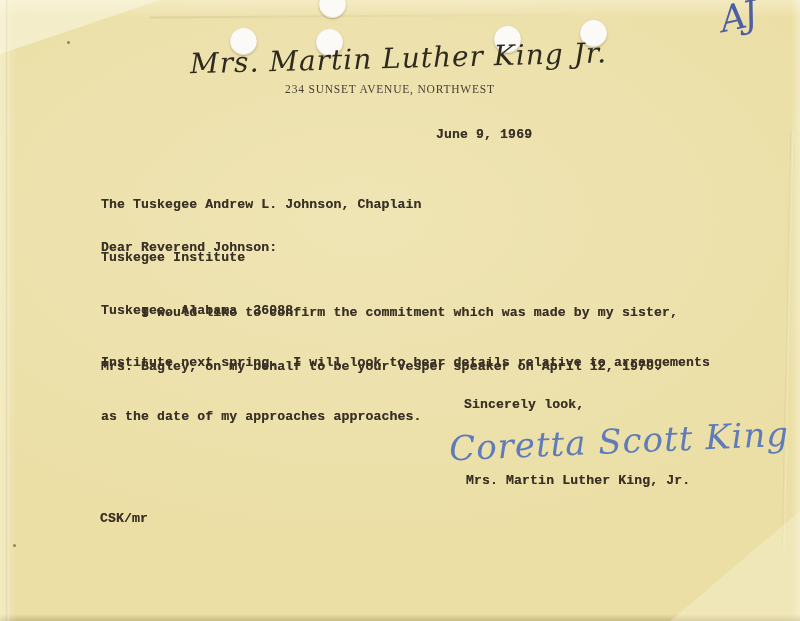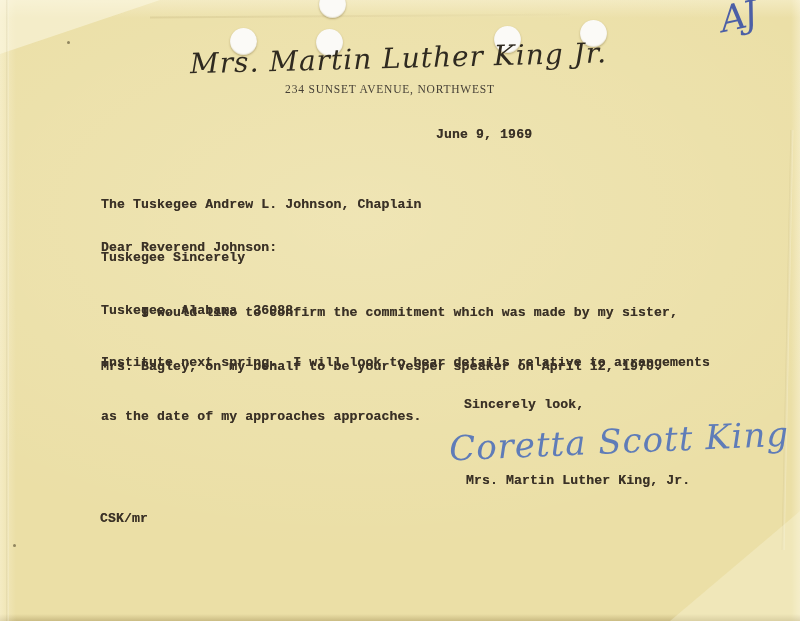--- a/index.html
+++ b/index.html
@@ -127,21 +127,21 @@
 
   <div class="lh-name">Mrs. Martin Luther King Jr.</div>
   <div class="lh-addr">
     <div>234 SUNSET AVENUE, NORTHWEST</div>
   </div>
 
   <div class="type date">June 9, 1969</div>
 
   <div class="type recipient">
     <div>The Tuskegee Andrew L. Johnson, Chaplain</div>
-    <div>Tuskegee Sincerely</div>
+    <div>Tuskegee Institute</div>
     <div>Tuskegee, Alabama  36088</div>
   </div>
 
   <div class="type salutation">Dear Reverend Johnson:</div>
 
   <div class="type para1">
     <div>     I would like to confirm the commitment which was made by my sister,</div>
     <div>Mrs. Bagley, on my behalf to be your Vesper speaker on April 12, 1970.</div>
   </div>
 

